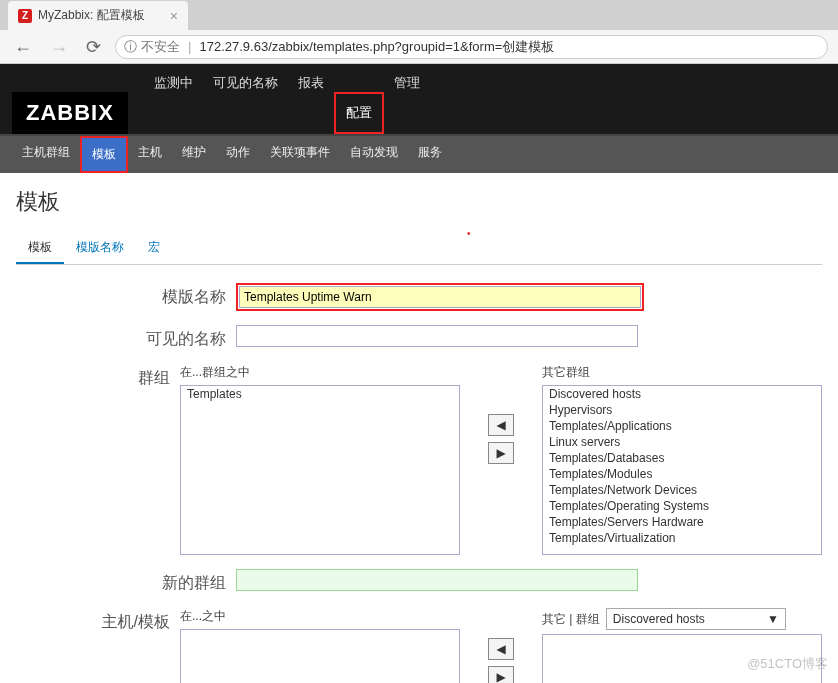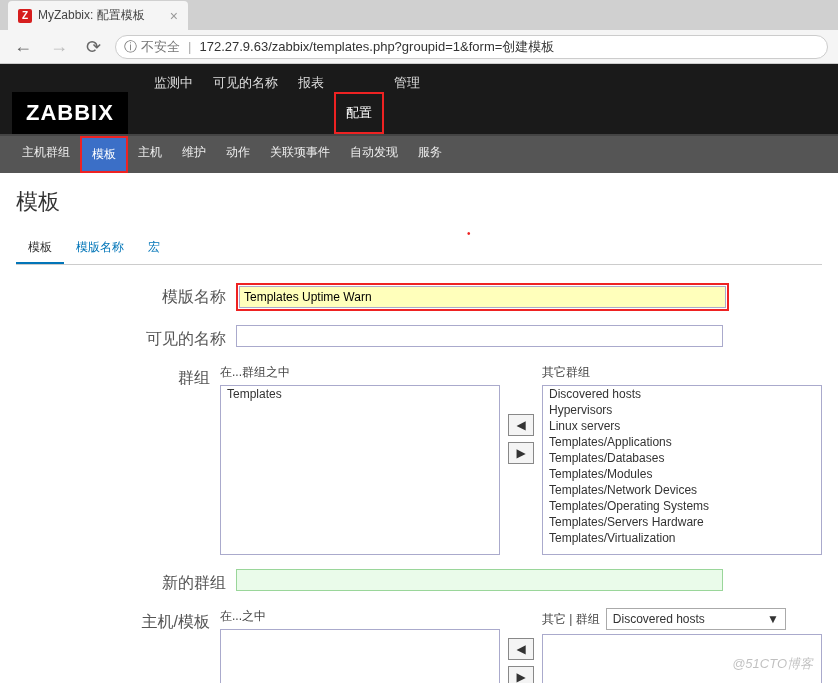--- a/index.html
+++ b/index.html
@@ -37,38 +37,38 @@
     .page-title { font-size: 22px; font-weight: normal; color: #333; margin-bottom: 16px; }
     .tabs { border-bottom: 1px solid #ccc; margin-bottom: 18px; display: flex; }
     .tabs .t { padding: 6px 12px; font-size: 12px; color: #0275b8; cursor: pointer; border-bottom: 2px solid transparent; }
     .tabs .t.active { border-bottom-color: #0275b8; color: #333; }
     
     
     .form { }
     .form-row { display: flex; align-items: flex-start; margin-bottom: 14px; }
     .form-label { width: 220px; text-align: right; padding-right: 10px; color: #555; padding-top: 4px; font-size: 16px; }
     .form-field { flex: 1; }
-    .txt { width: 487px; height: 22px; border: 1px solid #aac; padding: 2px 4px; font-size: 12px; }
+    .txt { width: 402px; height: 22px; border: 1px solid #aac; padding: 2px 4px; font-size: 12px; }
     .txt.yellow { background: #ffffbb; }
     .txt.green { background: #eafbea; border: 1px solid #9ad69a; }
     .red-border-outer { border: 2px solid #e22; display: inline-block; padding: 1px; }
     
-    .group-row { display: flex; align-items: flex-start; gap: 8px; }
+    .group-row { display: flex; align-items: flex-start; gap: 28px; }
     .listbox { width: 280px; height: 170px; border: 1px solid #aac; overflow-y: scroll; background: #fff; font-size: 12px; }
     .listbox .opt { padding: 1px 6px; cursor: pointer; white-space: nowrap; }
     .listbox.small { height: 105px; }
     .move-btns { display: flex; flex-direction: column; gap: 6px; justify-content: center; padding-top: 50px; }
     .move-btn { width: 26px; height: 22px; border: 1px solid #888; background: #f4f4f4; cursor: pointer; display: flex; align-items: center; justify-content: center; font-size: 12px; }
     .col-label { font-size: 12px; color: #444; margin-bottom: 4px; }
     .col { display: flex; flex-direction: column; }
     
     .host-row { display: flex; align-items: center; gap: 6px; }
     .selectbox { border: 1px solid #aaa; height: 22px; width: 180px; display: flex; align-items: center; justify-content: space-between; padding: 0 6px; background: #fff; cursor: pointer; font-size: 12px; }
     
-    .watermark { position: absolute; right: 25px; top: 655px; color: rgba(0,0,0,0.25); font-size: 13px; font-style: italic; }
+    .watermark { position: absolute; right: 10px; top: 655px; color: rgba(0,0,0,0.25); font-size: 13px; }
     .red-dot { position: absolute; left: 467px; top: 228px; color: #e22; font-size: 10px; }
     .container { position: relative; width: 838px; height: 683px; overflow: hidden; }
   </style>
 </head>
 <body>
 
 <div class="container">
 
   <div class="browser-tabs">
     <div class="tab">
@@ -155,22 +155,22 @@
             </div>
             <div class="move-btns">
               <div class="move-btn">◀</div>
               <div class="move-btn">▶</div>
             </div>
             <div class="col">
               <div class="col-label">其它群组</div>
               <div class="listbox">
                 <div class="opt">Discovered hosts</div>
                 <div class="opt">Hypervisors</div>
+                <div class="opt">Templates/Applications</div>
                 <div class="opt">Linux servers</div>
-                <div class="opt">Templates/Applications</div>
                 <div class="opt">Templates/Databases</div>
                 <div class="opt">Templates/Modules</div>
                 <div class="opt">Templates/Network Devices</div>
                 <div class="opt">Templates/Operating Systems</div>
                 <div class="opt">Templates/Servers Hardware</div>
                 <div class="opt">Templates/Virtualization</div>
               </div>
             </div>
           </div>
         </div>

